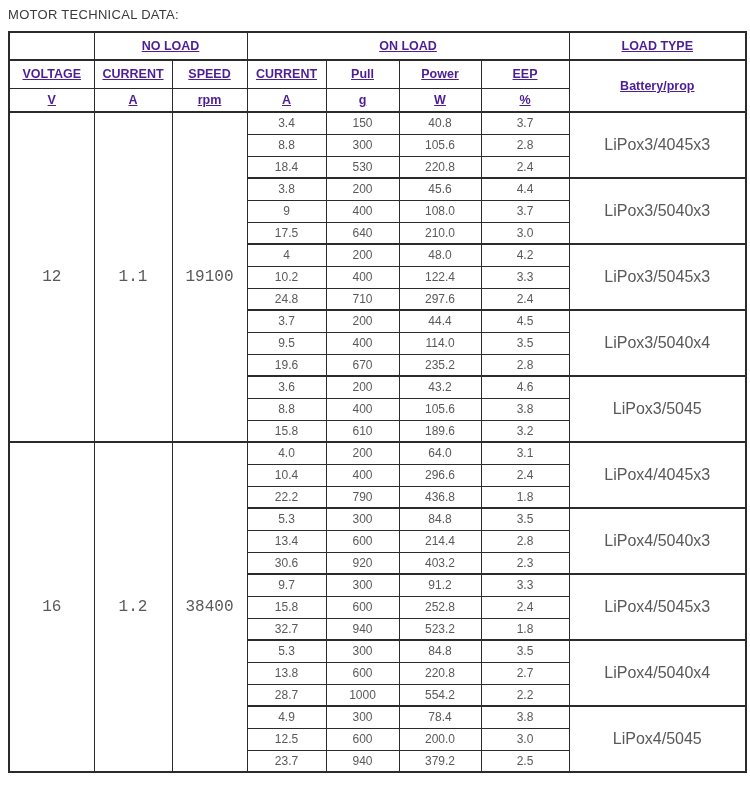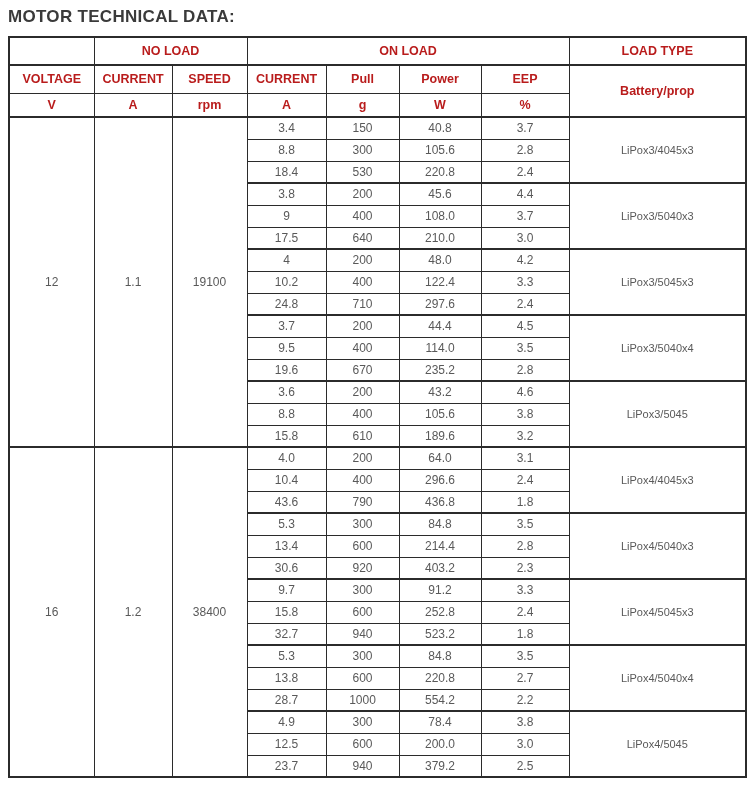--- a/index.html
+++ b/index.html
@@ -5,56 +5,57 @@
   * { margin: 0; padding: 0; box-sizing: border-box; }
   html, body { background: #ffffff; }
   body {
     width: 750px;
     height: 785px;
     font-family: "Liberation Sans", sans-serif;
     overflow: hidden;
   }
   .page { padding: 5px 7px 0 8px; }
   .title {
-    font-size: 17px;
-    font-weight: bold;
+    font-size: 13px;
+    font-weight: normal;
     color: #3a3a3a;
     letter-spacing: 0.3px;
     margin: 2px 0 9px 0;
   }
   table.motor-table {
     border-collapse: collapse;
     table-layout: fixed;
     width: 737px;
     border: 2px solid #2b2b2b;
   }
   .motor-table th,
   .motor-table td {
     border: 1px solid #2b2b2b;
     text-align: center;
     vertical-align: middle;
     overflow: hidden;
     white-space: nowrap;
   }
   .motor-table th {
     font-weight: bold;
-    color: #b91c1c;
+    color: #4c1d95;
     font-size: 12.5px;
+    text-decoration: underline;
   }
   tr.hrow1 th { height: 28px; border-bottom-width: 2px; }
   tr.hrow2 th { height: 28px; }
   tr.hrow3 th { height: 24px; border-bottom-width: 2px; }
   .motor-table tbody td {
     height: 22px;
     font-size: 12px;
     color: #595959;
     font-weight: normal;
   }
-  .motor-table tbody td.span-cell { font-size: 12px; }
-  .motor-table tbody td.loadtype-cell { font-size: 11px; }
+  .motor-table tbody td.span-cell { font-size: 16px; font-family: Liberation Mono, monospace; }
+  .motor-table tbody td.loadtype-cell { font-size: 16px; }
   tr.group-start td { border-top-width: 2px; }
   tr.section-start td { border-top-width: 2px; }
 </style>
 </head>
 <body>
 
 <div class="page">
   <div class="title">MOTOR TECHNICAL DATA:</div>
 
   <table class="motor-table">
@@ -204,21 +205,21 @@
           <td>3.1</td>
           <td rowspan="3" class="loadtype-cell">LiPox4/4045x3</td>
         </tr>
         <tr>
           <td>10.4</td>
           <td>400</td>
           <td>296.6</td>
           <td>2.4</td>
         </tr>
         <tr>
-          <td>43.6</td>
+          <td>22.2</td>
           <td>790</td>
           <td>436.8</td>
           <td>1.8</td>
         </tr>
         <tr class="group-start">
           <td>5.3</td>
           <td>300</td>
           <td>84.8</td>
           <td>3.5</td>
           <td rowspan="3" class="loadtype-cell">LiPox4/5040x3</td>

